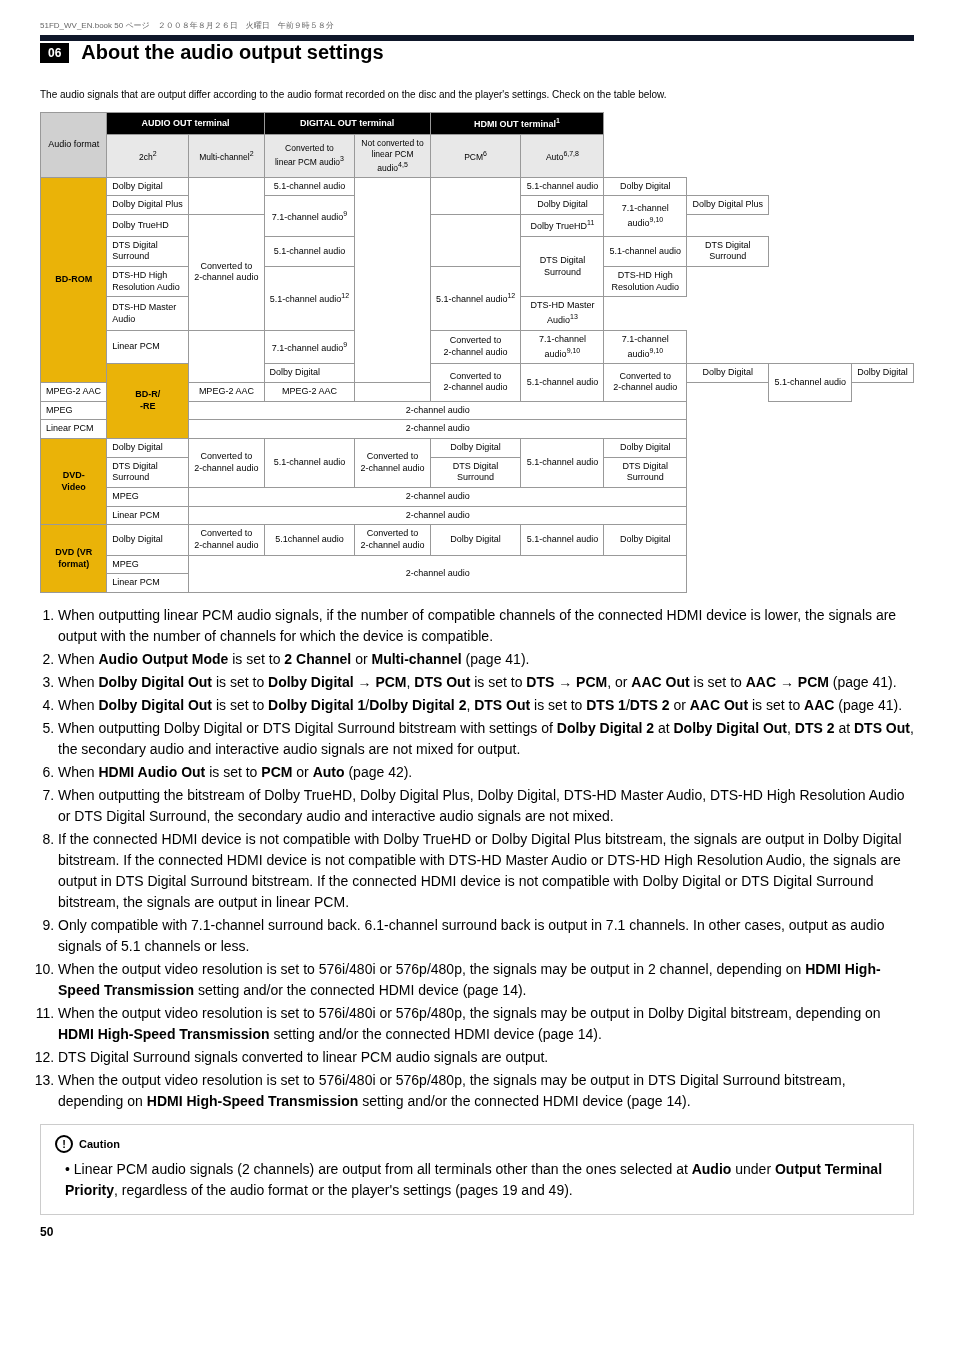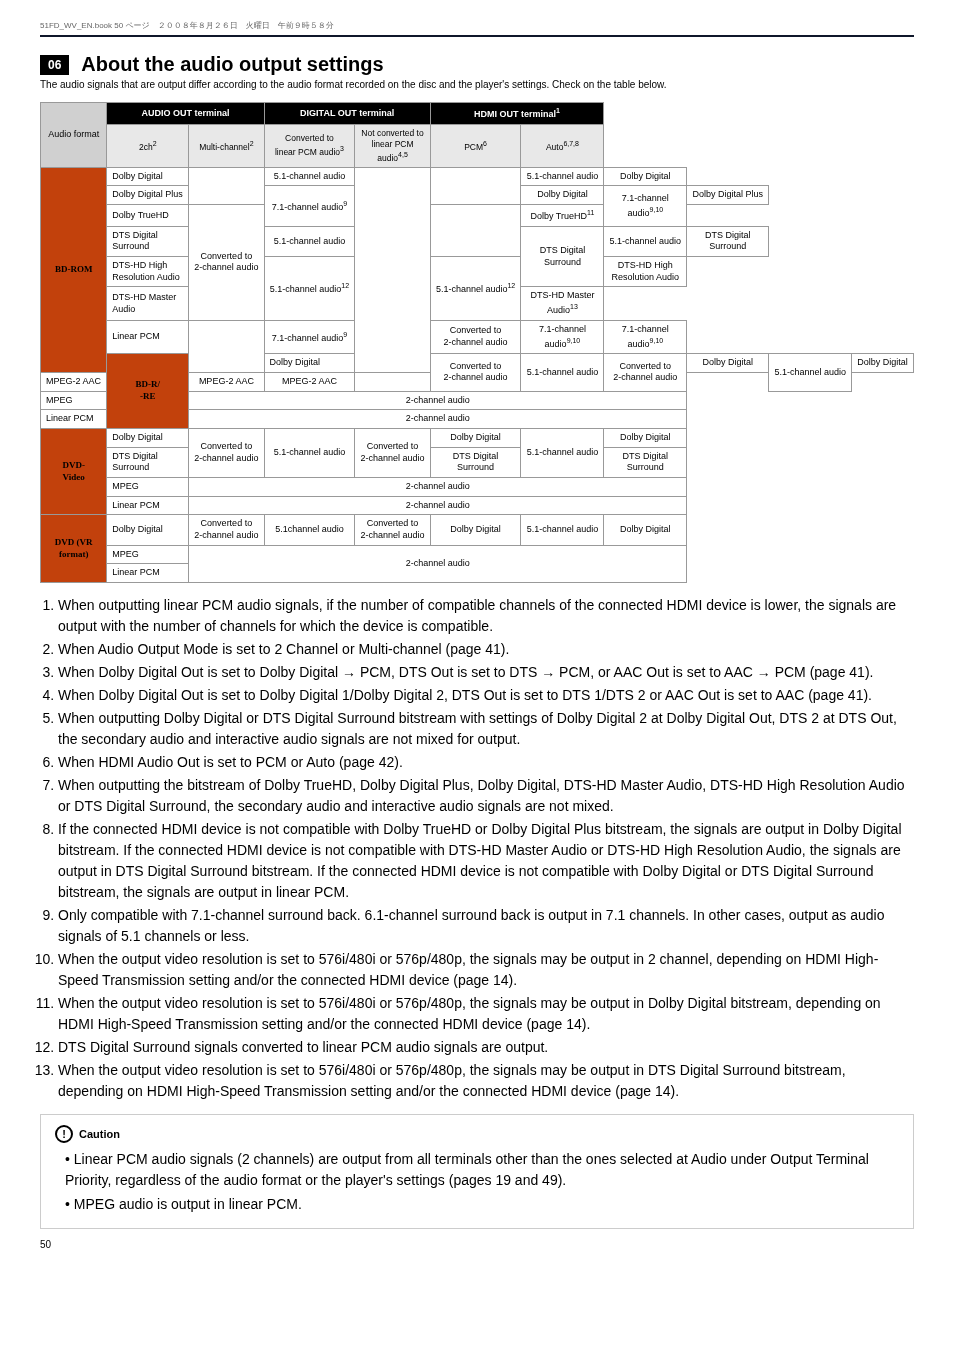--- a/index.html
+++ b/index.html
@@ -8,21 +8,21 @@
       font-size: 10px;
       background: #fff;
       color: #000;
       width: 954px;
       min-height: 1347px;
       padding: 20px 40px;
     }
     .page-header {
       display: flex;
       align-items: center;
-      margin-bottom: 2px;
+      margin-bottom: 24px;
     }
     .chapter-badge {
       background: #000;
       color: #fff;
       font-size: 12px;
       font-weight: bold;
       padding: 3px 8px;
       margin-right: 12px;
     }
     .page-title {
@@ -62,24 +62,23 @@
       font-size: 8.5px;
       font-weight: normal;
     }
     .format-col {
       background: #d0d0d0;
       font-weight: normal;
       text-align: left;
     }
     .disc-type-cell {
       font-weight: bold;
-      background: #c2410c;
+      background: #eab308;
       vertical-align: top;
       text-align: left;
-      font-family: Liberation Serif, serif;
     }
     sup {
       font-size: 7px;
     }
     
     .notes-section {
       font-size: 14px;
       line-height: 1.5;
       margin-bottom: 12px;
     }
@@ -119,32 +118,32 @@
       list-style: none;
       padding-left: 10px;
     }
     .caution-list li::before {
       content: "• ";
     }
     .caution-list li {
       margin-bottom: 3px;
     }
     .page-footer {
-      font-size: 10px;
-      font-weight: normal;
+      font-size: 12px;
+      font-weight: bold;
       margin-top: 1px;
     }
     .top-bar {
       font-size: 8px;
       color: #666;
-      border-bottom: 2px solid #0f172a;
-      margin-bottom: 16px;
+      border-bottom: 6px solid #0f172a;
+      margin-bottom: 0;
       padding-bottom: 4px;
     }
-    .bold { font-weight: normal; }
+    .bold { font-weight: bold; }
   </style>
 </head>
 <body>
 
 <div class="top-bar">
   <span>51FD_WV_EN.book  50 ページ　２００８年８月２６日　火曜日　午前９時５８分</span>
 </div>
 
 <div class="page-header">
   <span class="chapter-badge">06</span>
@@ -307,19 +306,18 @@
   </ol>
 </div>
 
 <div class="caution-section">
   <div class="caution-header">
     <span class="caution-icon">!</span>
     <span>Caution</span>
   </div>
   <ul class="caution-list">
     <li>Linear PCM audio signals (2 channels) are output from all terminals other than the ones selected at <span class="bold">Audio</span> under <span class="bold">Output Terminal Priority</span>, regardless of the audio format or the player's settings (pages 19 and 49).</li>
-    <li>MPEG audio is output in linear PCM.</li>
   </ul>
 </div>
 
 <div class="page-footer">
   <span>50</span>
 </div>
 
 </body></html>

